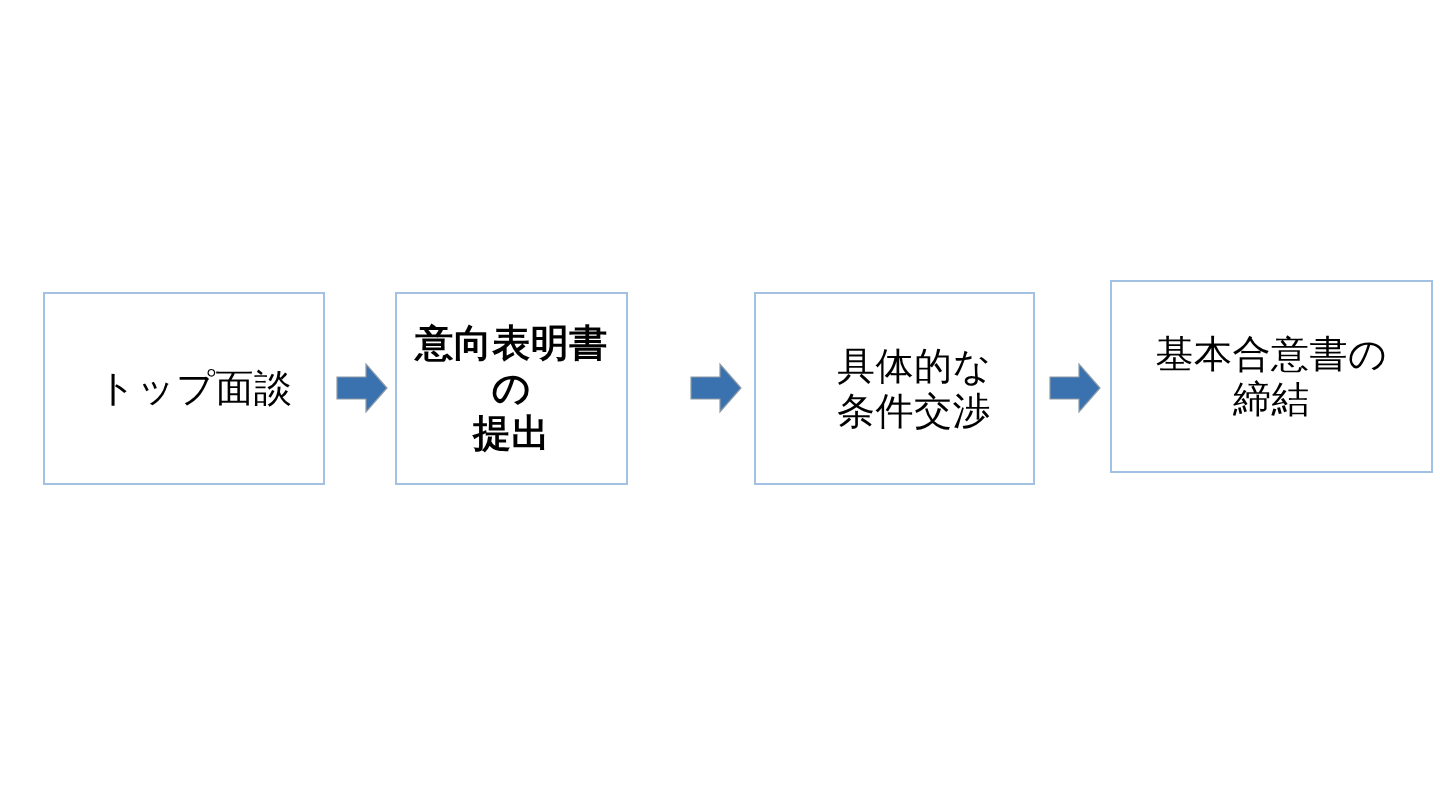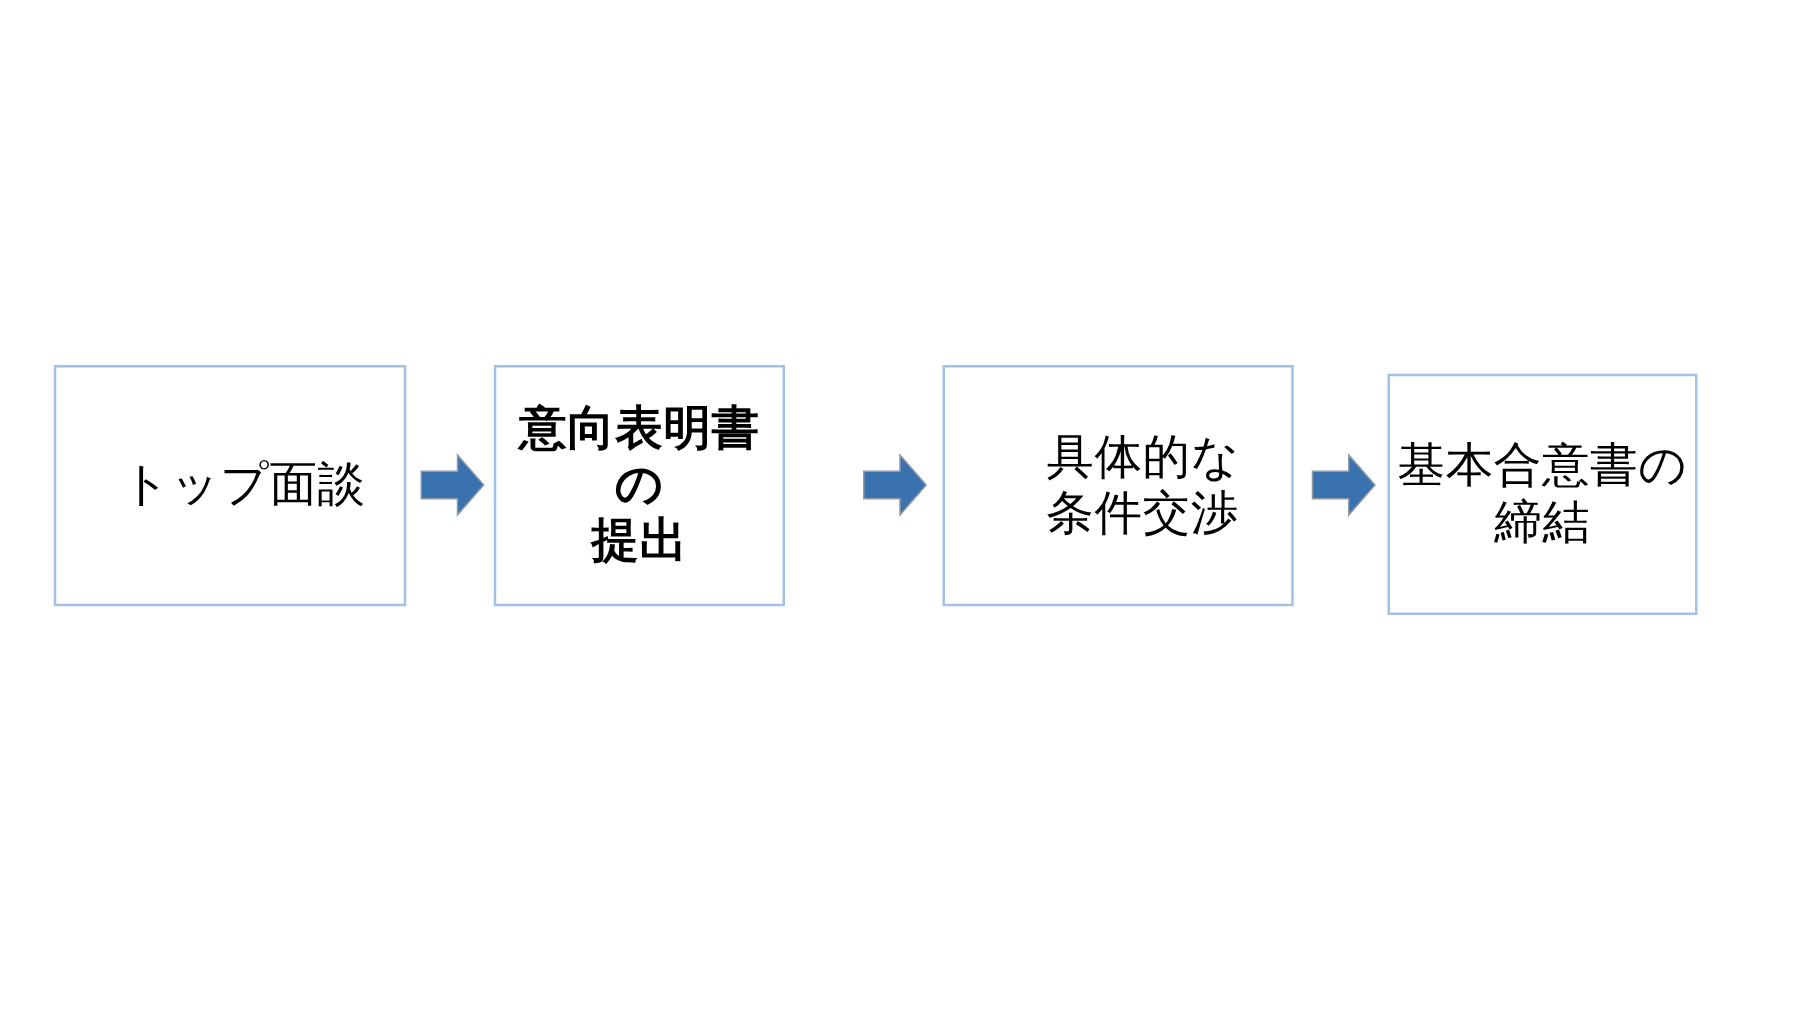--- a/index.html
+++ b/index.html
@@ -91,18 +91,18 @@
     <div class="step-label align-left" style="color: rgb(0, 0, 0); text-align: left;">具体的な
 条件交渉</div>
   </div>
 
   <div class="arrow-connector" style="left: 1048px; top: 361px; width: 54px; height: 54px;">
     <svg viewBox="0 0 54 54" preserveAspectRatio="none" aria-hidden="true">
       <polygon points="2,16 31,16 31,3 52,27 31,51 31,38 2,38" fill="#3a72b0" stroke="#8f9aa5" stroke-width="1.2" stroke-linejoin="miter"></polygon>
     </svg>
   </div>
 
-  <div class="step-box" style="left: 1110px; top: 299px; width: 248px; height: 193px; border-color: rgb(163, 194, 227); background: rgb(255, 255, 255);">
+  <div class="step-box" style="left: 1110px; top: 280px; width: 323px; height: 193px; border-color: rgb(163, 194, 227); background: rgb(255, 255, 255);">
     <div class="step-label" style="color: rgb(0, 0, 0); text-align: center;">基本合意書の
 締結</div>
   </div>
 
 </div>
 
 </body></html>

